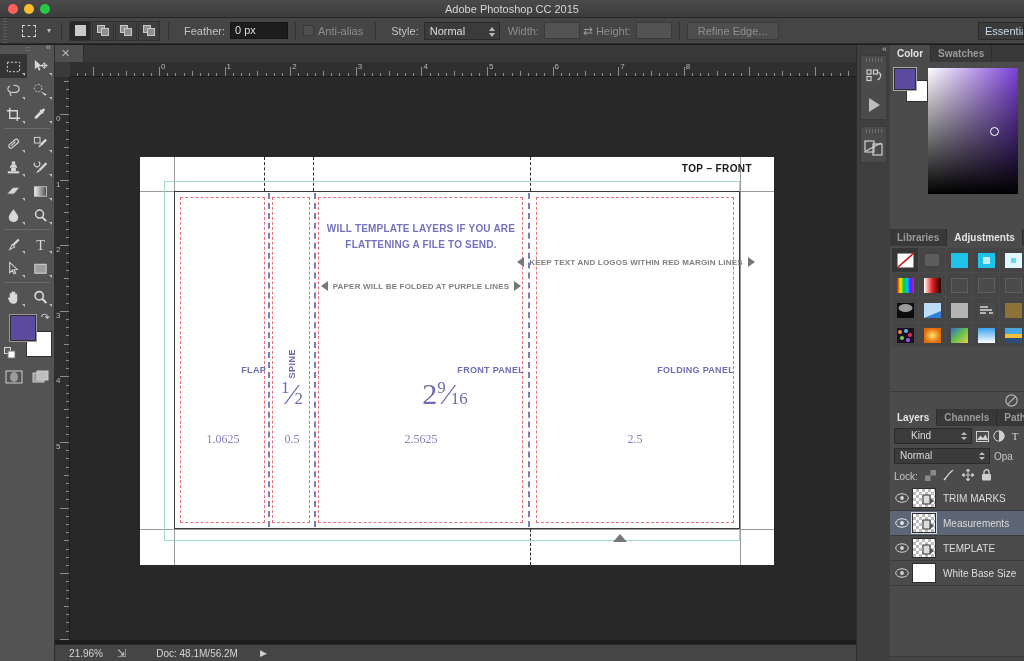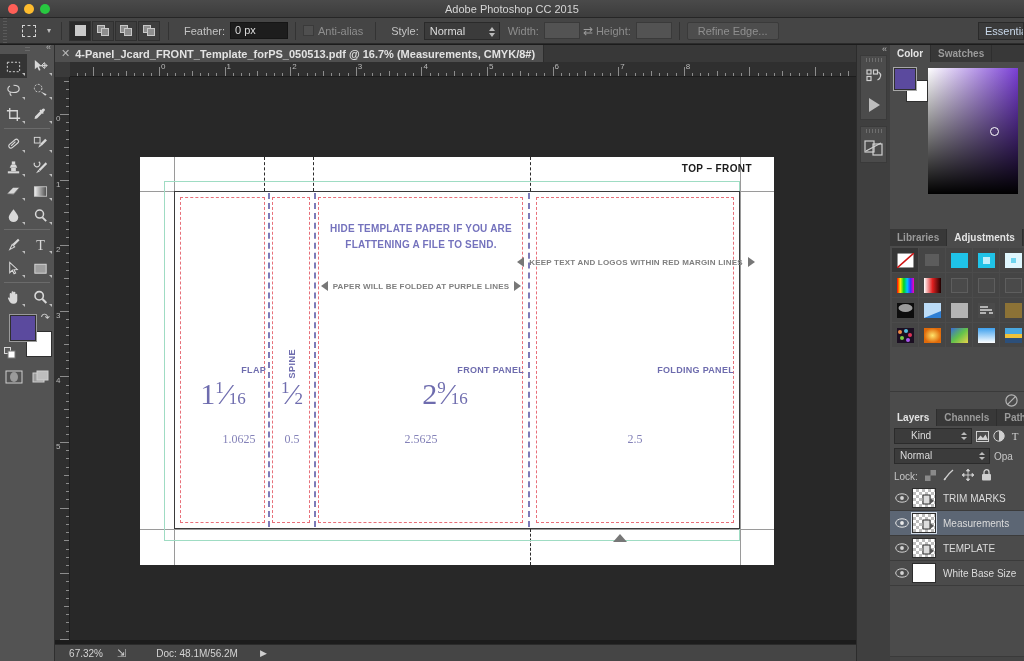--- a/index.html
+++ b/index.html
@@ -395,21 +395,20 @@
             <rect x="5" y="1" width="11" height="9" fill="#bdbdbd" stroke="#cfcfcf"></rect>
           </svg>
       </div>
     </div>
   </div>
 </div>
 
 <div id="doctabbar">
   <div id="doctab">
     <span class="x">✕</span>
-    <span class="nm">4-Panel_Jcard_FRONT_Template_forPS_050513.pdf @ 16.7% (Measurements, CMYK/8#)</span>
   </div>
 </div>
 
 <div class="rcorner"></div>
 <div id="rulerH">
     <div class="rtickH" style="left: 5.6px; height: 5px;"></div>
     <div class="rtickH" style="left: 13.8px; height: 3px;"></div>
     <div class="rtickH" style="left: 22px; height: 3px;"></div>
     <div class="rtickH" style="left: 30.2px; height: 3px;"></div>
     <div class="rtickH" style="left: 38.4px; height: 9px;"></div>
@@ -619,40 +618,37 @@
     <div class="reddash" style="left:40px;top:40px;width:85px;height:326px;"></div>
     <div class="reddash" style="left:132px;top:40px;width:38px;height:326px;"></div>
     <div class="reddash" style="left:178px;top:40px;width:205px;height:326px;"></div>
     <div class="reddash" style="left:396px;top:40px;width:198px;height:326px;"></div>
 
     <div class="purpdash" style="left:128px;top:36px;height:334px;"></div>
     <div class="purpdash" style="left:174px;top:36px;height:334px;"></div>
     <div class="purpdash" style="left:388px;top:36px;height:334px;"></div>
 
     <div class="hint" style="left:178px;top:64px;width:206px;">
-      <span>HIDE TEMPLATE PAPER IF YOU ARE</span><br>
+      <span>WILL TEMPLATE LAYERS IF YOU ARE</span><br>
       <span>FLATTENING A FILE TO SEND.</span>
     </div>
 
     <div class="notice" style="left:176px;top:124px;width:210px;justify-content:center;">
       <span class="tri-l"></span>
       <span>PAPER WILL BE FOLDED AT PURPLE LINES</span>
       <span class="tri-r"></span>
     </div>
     <div class="notice" style="left:396px;top:100px;width:200px;justify-content:center;text-align:right;">
       <span class="tri-l"></span>
       <span>KEEP TEXT AND LOGOS WITHIN RED MARGIN LINES</span>
       <span class="tri-r"></span>
     </div>
 
     <div class="plabel" style="left:40px;top:208px;width:86px;">FLAP</div>
-    <div class="pfrac" style="left:40px;top:220px;width:86px;">
-      <span>1</span><sup>1</sup>⁄<span class="den">16</span>
-    </div>
-    <div class="pdec" style="left:56px;top:275px;width:86px;">1.0625</div>
+    <div class="pdec" style="left:40px;top:275px;width:86px;">1.0625</div>
 
     <div class="spinelbl" style="left:147px;top:192px;">SPINE</div>
     <div class="pfrac" style="left:132px;top:220px;width:40px;">
       <span></span><sup>1</sup>⁄<span class="den">2</span>
     </div>
     <div class="pdec" style="left:132px;top:275px;width:40px;">0.5</div>
 
     <div class="plabel" style="left:178px;top:208px;width:206px;">FRONT PANEL</div>
     <div class="pfrac" style="left:178px;top:220px;width:206px;padding-left:48px;">
       <span>2</span><sup>9</sup>⁄<span class="den">16</span>
@@ -660,21 +656,21 @@
     <div class="pdec" style="left:178px;top:275px;width:206px;">2.5625</div>
 
     <div class="plabel" style="left:396px;top:208px;width:198px;">FOLDING PANEL</div>
     <div class="pdec" style="left:396px;top:275px;width:198px;">2.5</div>
 
     <div class="tri-u" style="left:473px;top:377px;"></div>
   </div>
 </div>
 
 <div id="statusbar">
-  <span class="zoom">67.32%</span>
+  <span class="zoom">21.96%</span>
   <span class="shareic">⇲</span>
   <span class="doc">Doc: 48.1M/56.2M</span>
   <span class="caret">▶</span>
 </div>
 
 <div id="icondock">
   <div class="dgrip"></div>
   <div class="dgroup">
     <div class="gb"></div>
     <div class="dicon">

